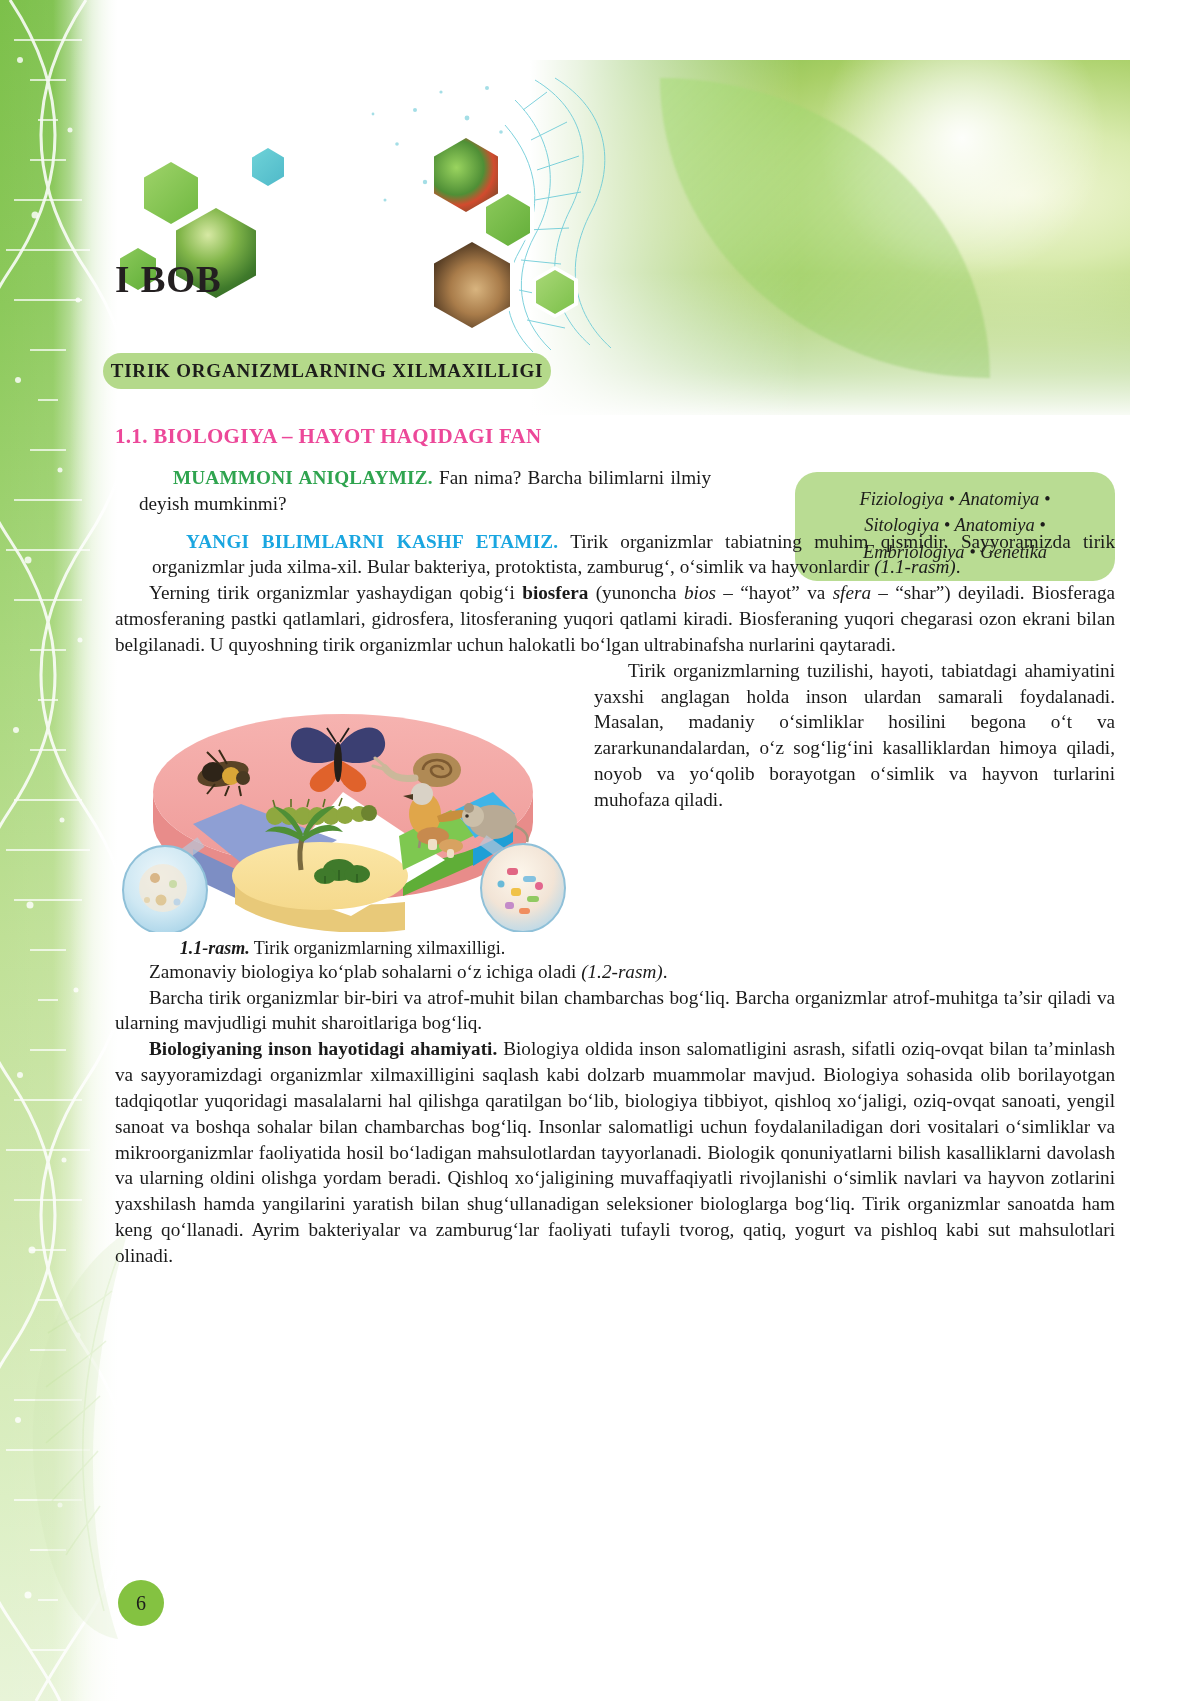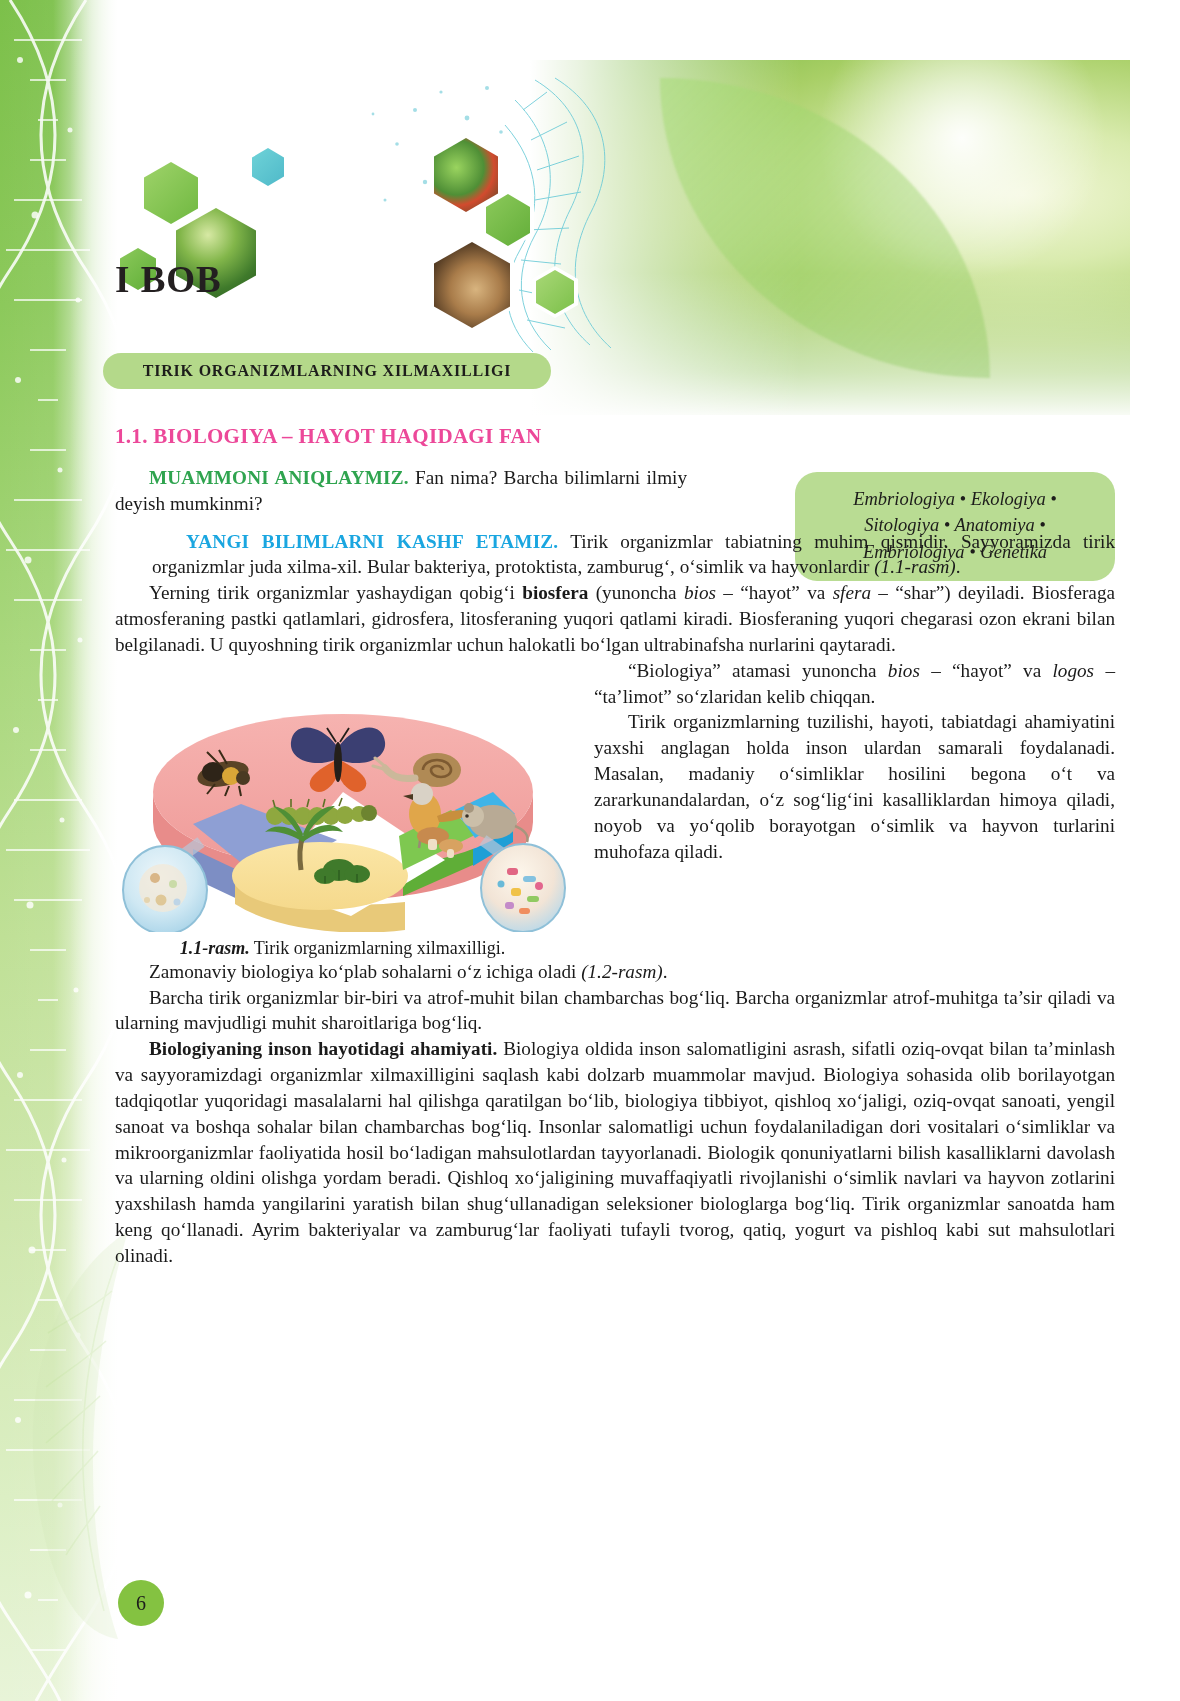--- a/index.html
+++ b/index.html
@@ -112,21 +112,21 @@
     width: 448px; height: 36px;
     border-radius: 18px;
     background: #b4d98a;
     display: flex;
     align-items: center;
     justify-content: center;
   }
   .chapter-pill span {
     font-family: "Liberation Serif", serif;
     font-weight: bold;
-    font-size: 16px;
+    font-size: 19px;
     letter-spacing: 0.8px;
     color: #1d1d1b;
   }
 
   
   .section-heading {
     position: absolute;
     left: 115px; top: 424px;
     font-family: "Liberation Serif", serif;
     font-weight: bold;
@@ -368,28 +368,28 @@
 
 <div class="chapter-title">I BOB</div>
 
 <div class="chapter-pill">
   <span>TIRIK ORGANIZMLARNING XILMAXILLIGI</span>
 </div>
 
 <div class="section-heading">1.1. BIOLOGIYA – HAYOT HAQIDAGI FAN</div>
 
 <div class="info-box">
-  <div>Embriologiya • Ekologiya •</div>
+  <div>Fiziologiya • Anatomiya •</div>
   <div>Sitologiya • Anatomiya •</div>
   <div>Embriologiya • Genetika</div>
 </div>
 
 <div class="content">
 
-  <p class="indent para-narrow" style="margin-top:10px;">
+  <p class="indent para-narrow" style="margin-top:10px;margin-left:24px;">
     <span class="lbl-green">MUAMMONI ANIQLAYMIZ.</span><span> Fan nima? Barcha bilimlarni ilmiy deyish mumkinmi?</span>
   </p>
 
   <p class="indent" style="margin-top:12px;margin-left:37px;">
     <span class="lbl-cyan">YANGI BILIMLARNI KASHF ETAMIZ.</span><span> Tirik organizmlar tabiatning muhim qismidir. Sayyoramizda tirik organizmlar juda xilma-xil. Bular bakteriya, protoktista, zamburug‘, o‘simlik va hayvonlardir </span><span class="ital">(1.1-rasm)</span><span>.</span>
   </p>
 
   <p class="indent para-full">
     <span>Yerning tirik organizmlar yashaydigan qobig‘i </span><span class="bold">biosfera</span><span> (yunoncha </span><span class="ital">bios</span><span> – “hayot” va </span><span class="ital">sfera</span><span> – “shar”) deyiladi. Biosferaga atmosferaning pastki qatlamlari, gidrosfera, litosferaning yuqori qatlami kiradi. Biosferaning yuqori chegarasi ozon ekrani bilan belgilanadi. U quyoshning tirik organizmlar uchun halokatli bo‘lgan ultrabinafsha nurlarini qaytaradi.</span>
   </p>
@@ -547,23 +547,20 @@
               <circle cx="386" cy="220" r="3.5" fill="#62b8d8"></circle>
             </g>
           </g>
         </svg>
       </div>
       <div class="figure-caption">
         <span class="fig-num">1.1-rasm.</span><span> Tirik organizmlarning xilmaxilligi.</span>
       </div>
     </div>
 
-    <p class="indent">
-      <span>“Biologiya” atamasi yunoncha </span><span class="ital">bios</span><span> – “hayot” va </span><span class="ital">logos</span><span> – “ta’limot” so‘zlaridan kelib chiqqan.</span>
-    </p>
 
 
     <p class="indent">Tirik organizmlarning tuzilishi, hayoti, tabiatdagi ahamiyatini yaxshi anglagan holda inson ulardan samarali foydalanadi. Masalan, madaniy o‘simliklar hosilini begona o‘t va zararkunandalardan, o‘z sog‘lig‘ini kasalliklardan himoya qiladi, noyob va yo‘qolib borayotgan o‘simlik va hayvon turlarini muhofaza qiladi.</p>
 
     <div style="clear:both"></div>
   </div>
 
   <p class="indent para-full">
     <span>Zamonaviy biologiya ko‘plab sohalarni o‘z ichiga oladi </span><span class="ital">(1.2-rasm)</span><span>.</span>
   </p>

